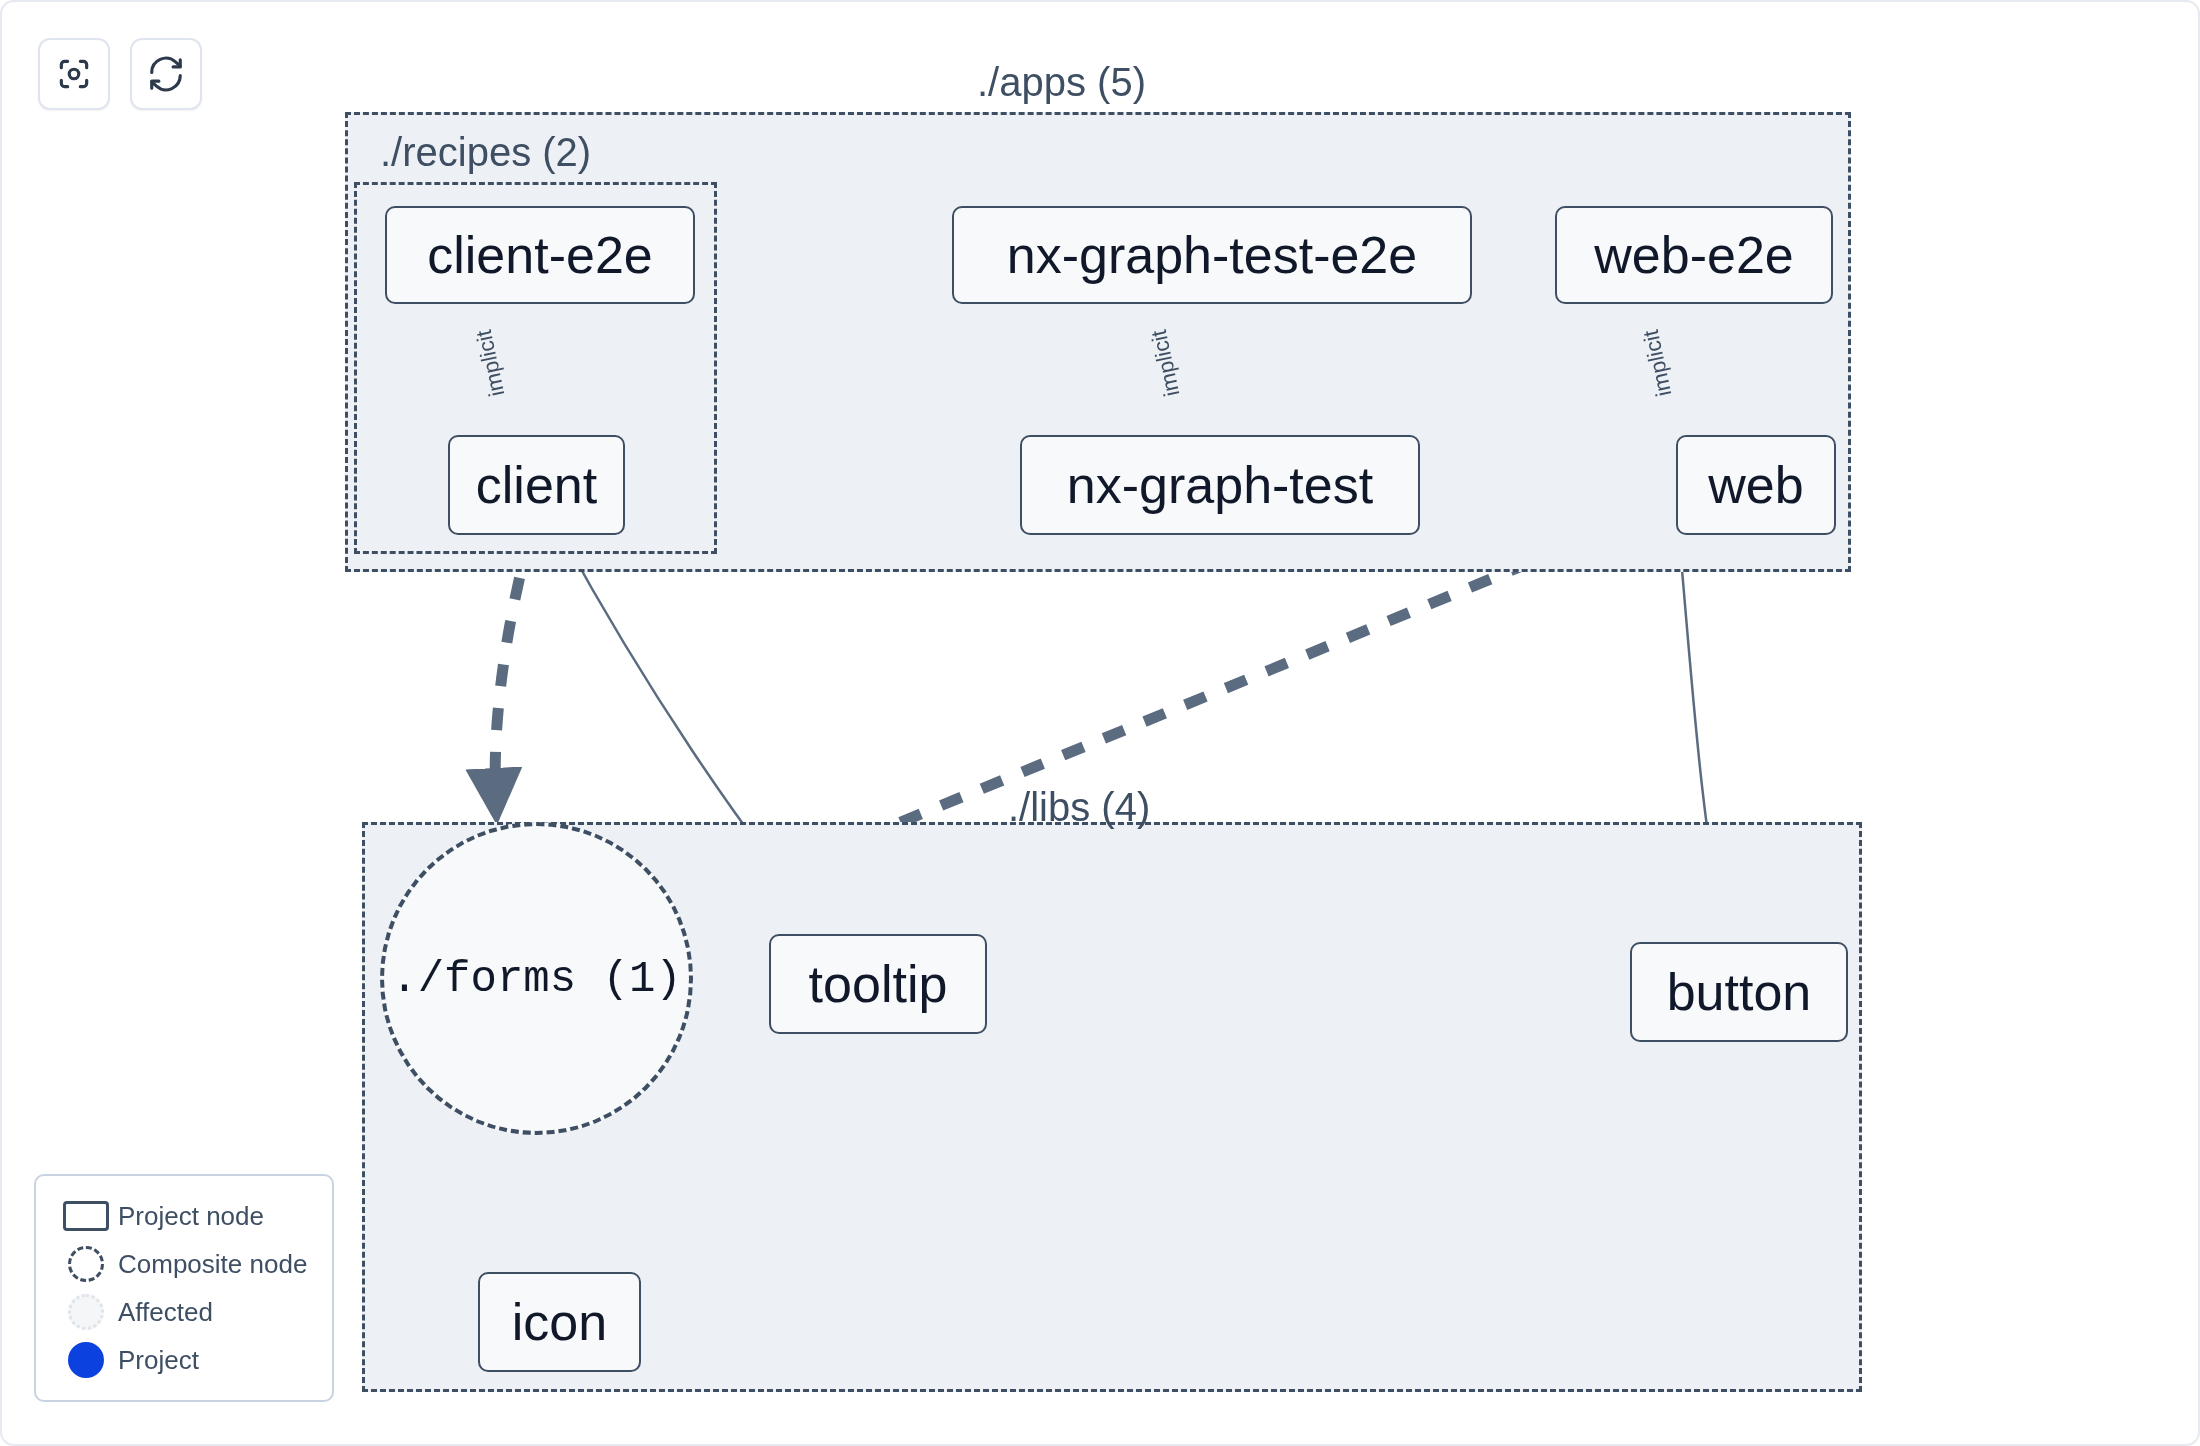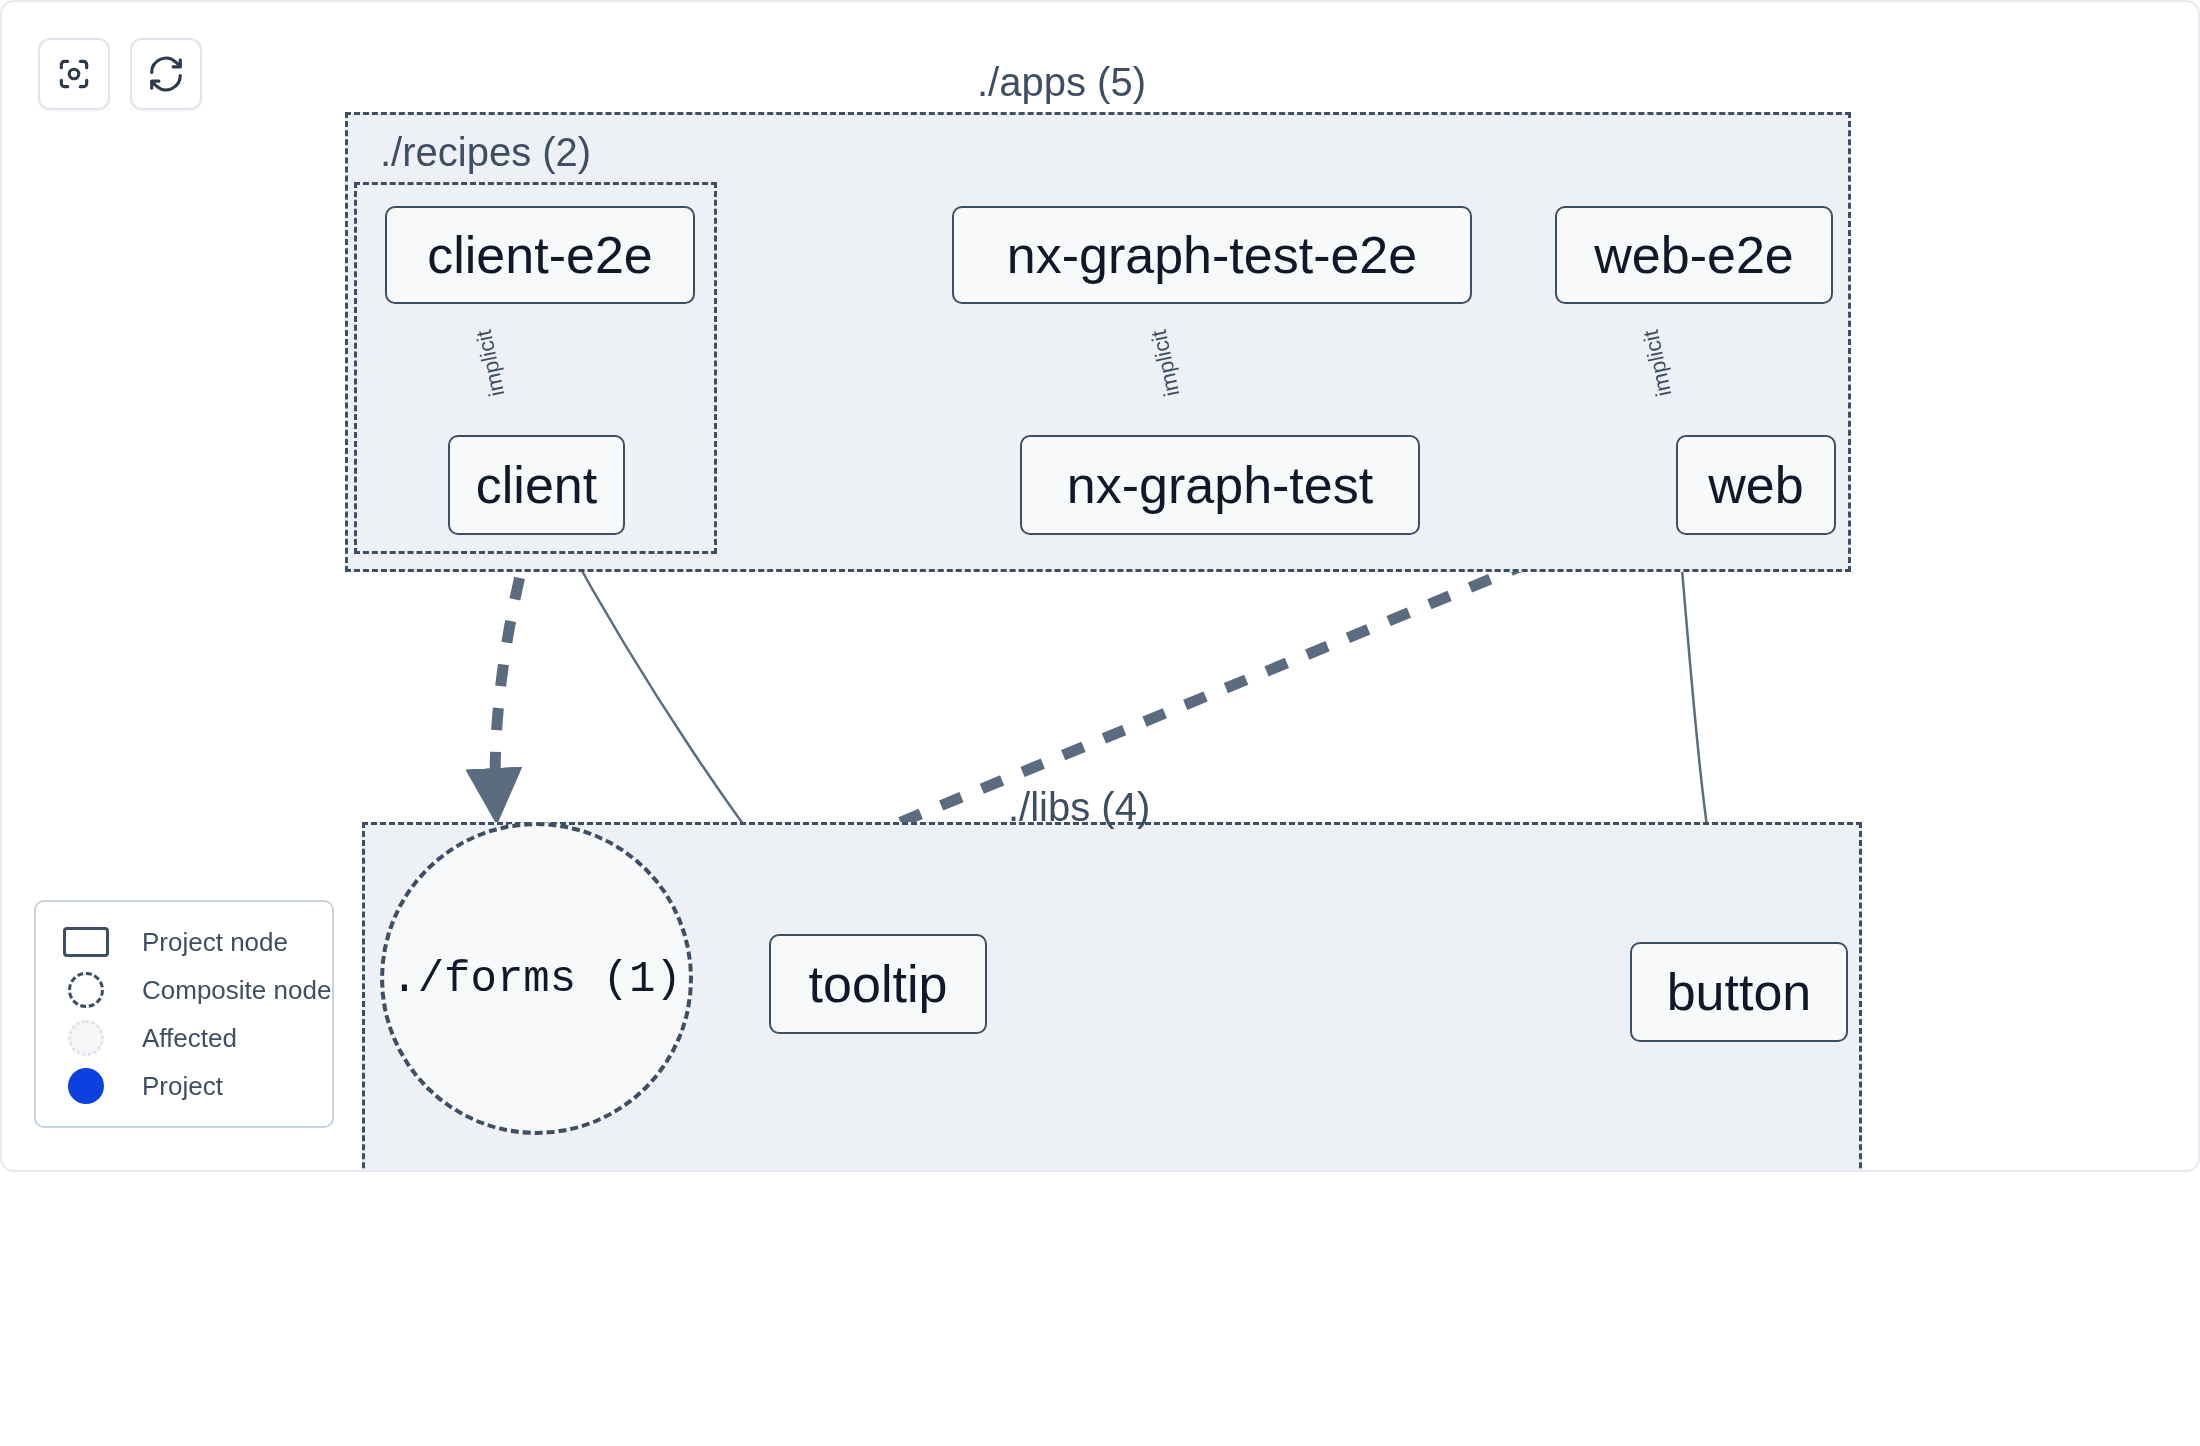--- a/index.html
+++ b/index.html
@@ -4,21 +4,21 @@
 <style>
   * { box-sizing: border-box; margin: 0; padding: 0; }
   html, body {
     width: 2200px; height: 1446px;
     background: #ffffff;
     font-family: "Liberation Sans", sans-serif;
     overflow: hidden;
   }
   #page {
     position: relative;
-    width: 2200px; height: 1172px;
+    width: 2200px; height: 1446px;
     background: #ffffff;
     border: 2px solid #e6eaf0;
     border-radius: 14px;
     overflow: hidden;
   }
 
   
   .toolbar { position: absolute; left: 36px; top: 36px; display: flex; gap: 20px; z-index: 40; }
   .tool-btn {
     width: 72px; height: 72px;
@@ -98,21 +98,21 @@
     left: 32px; bottom: 42px;
     width: 300px;
     background: #ffffff;
     border: 2px solid #c9d2e0;
     border-radius: 10px;
     padding: 16px 18px;
     z-index: 45;
   }
   .legend-row { display: flex; align-items: center; height: 48px; }
   .legend-swatch { width: 64px; display: flex; align-items: center; justify-content: center; flex: 0 0 64px; }
-  .legend-text { font-size: 26px; color: #3f4f63; white-space: nowrap; margin-left: 24px; }
+  .legend-text { font-size: 26px; color: #3f4f63; white-space: nowrap; }
   .sw-rect { width: 46px; height: 30px; border: 3px solid #3f4f63; border-radius: 4px; background: #ffffff; }
   .sw-dashcircle { width: 36px; height: 36px; border: 3px dashed #3f4f63; border-radius: 50%; background: #ffffff; }
   .sw-affected { width: 36px; height: 36px; border: 3px dotted #dfe3ea; border-radius: 50%; background: #f5f6f8; }
   .sw-touched { width: 36px; height: 36px; border-radius: 50%; background: #0b41de; }
 </style>
 </head>
 <body>
 
 <div id="page">
 

